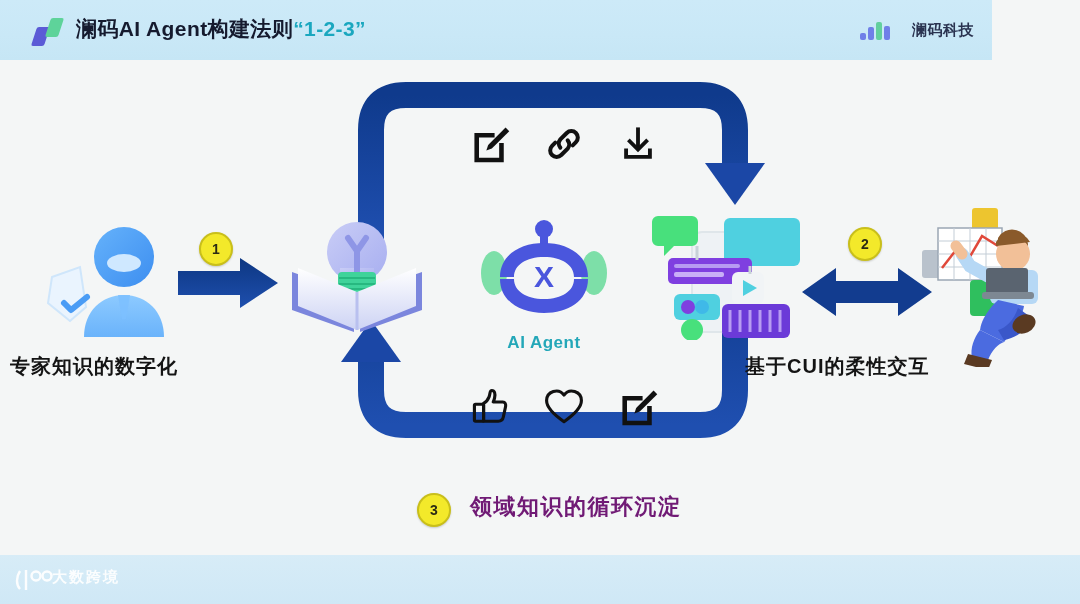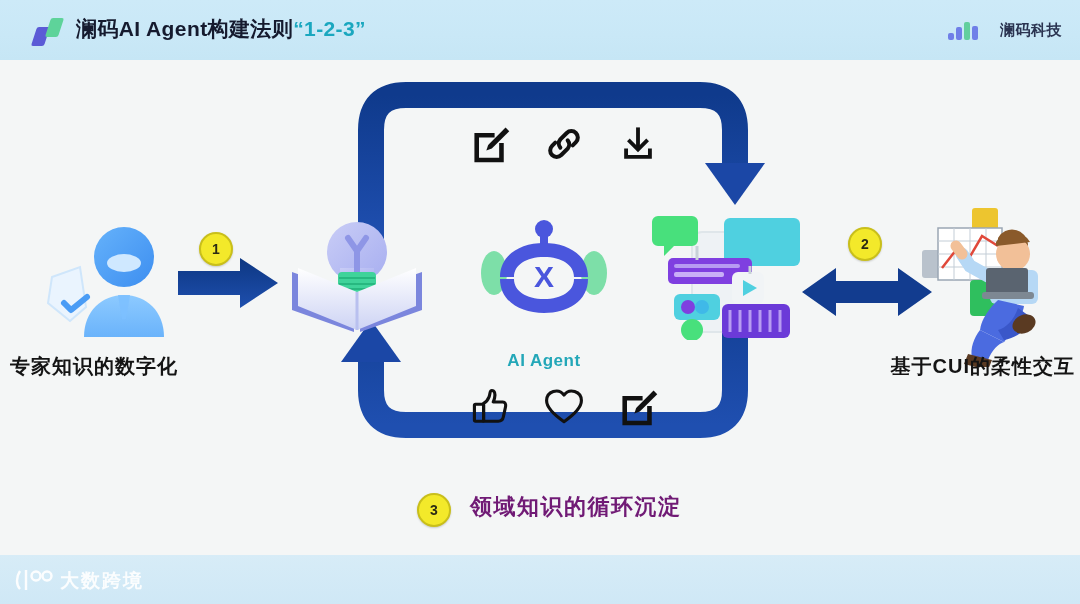--- a/index.html
+++ b/index.html
@@ -7,21 +7,21 @@
     width:1080px;height:604px;
     background:#f4f6f6;
     font-family:"Liberation Sans","DejaVu Sans",sans-serif;
     overflow:hidden;
     position:relative;
   }
   .slide{position:absolute;inset:0;background:#f4f6f6;}
 
   
   .header{
-    position:absolute;left:0;top:0;width:1080px;height:60px;
+    position:absolute;left:0;top:0;width:992px;height:60px;
     background:linear-gradient(180deg,#cdeaf8 0%,#c9e8f7 60%,#c6e6f5 100%);
     display:flex;align-items:center;
   }
   .header-logo{
     position:absolute;left:34px;top:18px;width:32px;height:28px;
   }
   .hl-shape{position:absolute;width:13px;height:19px;}
   .hl-a{left:0;top:9px;background:#5b5bd6;transform:skewX(-18deg);border-radius:2px;}
   .hl-b{left:14px;top:0;background:#5ed39a;transform:skewX(-18deg);border-radius:2px;}
   .header-title{
@@ -53,21 +53,21 @@
   .icon-row{position:absolute;display:flex;align-items:center;gap:30px;}
   .icon-row.top{left:468px;top:62px;}
   .icon-row.bottom{left:468px;top:325px;}
   .glyph{width:44px;height:44px;display:block;}
 
   
   .agent{
     position:absolute;left:470px;top:155px;width:148px;text-align:center;
   }
   .agent-label{
-    margin-top:22px;font-size:17px;font-weight:bold;color:#23a7b8;letter-spacing:.5px;
+    margin-top:4px;font-size:17px;font-weight:bold;color:#23a7b8;letter-spacing:.5px;
   }
 
   
   .left-person{position:absolute;left:40px;top:155px;width:150px;height:130px;}
   .left-label{
     position:absolute;left:10px;top:293px;width:330px;text-align:left;
     font-size:20px;font-weight:bold;color:#141414;letter-spacing:1px;
   }
 
   
@@ -88,40 +88,40 @@
 
   
   .media{position:absolute;left:650px;top:150px;width:160px;height:130px;}
 
   
   .arrow2{position:absolute;left:802px;top:205px;width:130px;height:55px;}
 
   
   .right-person{position:absolute;left:912px;top:142px;width:160px;height:165px;}
   .right-label{
-    position:absolute;left:745px;top:293px;width:330px;text-align:right;
+    position:absolute;left:745px;top:293px;width:330px;text-align:left;
     font-size:20px;font-weight:bold;color:#141414;letter-spacing:1px;
   }
 
   
   .bottom-label{
     position:absolute;left:470px;top:432px;
     font-size:22px;font-weight:bold;color:#701a75;letter-spacing:1.5px;
   }
 
   
   .footer{
     position:absolute;left:0;top:555px;width:1080px;height:49px;
     background:linear-gradient(180deg,#d7ecf7 0%,#cfe8f6 100%);
     display:flex;align-items:center;
   }
   .footer-mark{position:absolute;left:14px;top:12px;width:46px;height:26px;}
   .footer-name{
-    position:absolute;left:60px;top:13px;
-    font-size:19px;font-weight:bold;color:#ffffff;letter-spacing:2px;
+    position:absolute;left:52px;top:13px;
+    font-size:15px;font-weight:bold;color:#ffffff;letter-spacing:2px;
     opacity:.92;
   }
 </style>
 </head>
 <body>
 
 <div class="slide">
 
   <div class="header">
     <div class="header-logo">

